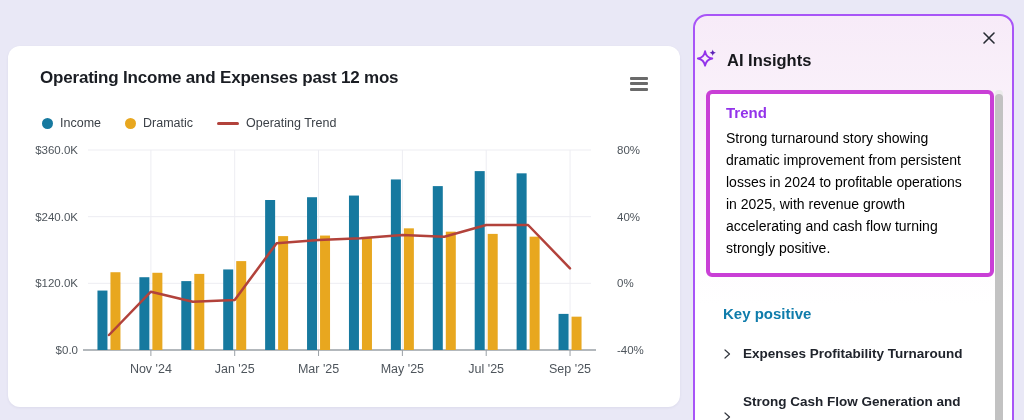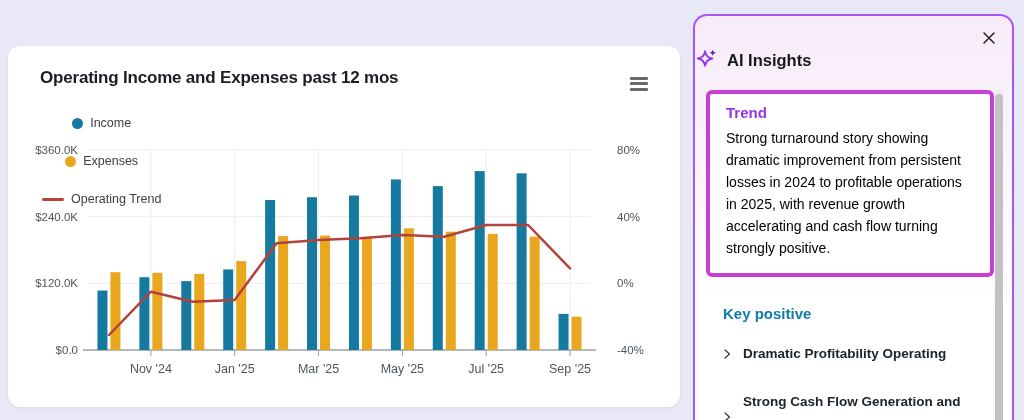--- a/index.html
+++ b/index.html
@@ -19,21 +19,21 @@
   
   .chart-card{
     position:absolute;left:8px;top:46px;width:672px;height:361px;
     background:#ffffff;border-radius:12px;
     box-shadow:0 1px 3px rgba(20,20,60,.06);
   }
   .card-head{position:absolute;top:22px;left:32px;right:30px;display:flex;justify-content:space-between;align-items:flex-start;}
   .chart-title{margin:0;font-size:17px;font-weight:700;color:#1a1d23;letter-spacing:-.2px;}
   .burger{background:none;border:none;padding:4px 2px;cursor:pointer;margin-top:2px;}
   .burger span{display:block;width:18px;height:3px;background:#6a6a6a;border-radius:1px;margin:2.5px 0;}
-  .legend{position:absolute;top:70px;left:34px;display:flex;align-items:center;gap:24px;flex-direction:column;}
+  .legend{position:absolute;top:70px;left:34px;display:flex;align-items:flex-start;gap:24px;}
   .lg-item{display:flex;align-items:center;gap:7px;font-size:12.5px;color:#3b4047;cursor:pointer;}
   .lg-dot{width:11px;height:11px;border-radius:50%;}
   .lg-line{width:22px;height:3px;border-radius:2px;}
   #chart-svg{position:absolute;left:20px;top:100px;}
   #chart-svg text{font-family:"Liberation Sans",sans-serif;}
   #chart-svg .ylab{font-size:11.5px;fill:#4e555c;}
   #chart-svg .xlab{font-size:12.5px;fill:#4e555c;}
 
   
   .ai-panel{
@@ -76,21 +76,21 @@
         <span></span>
       </button>
     </div>
     <div class="legend" id="legend">
         <span class="lg-item">
           <span class="lg-dot" style="background: rgb(22, 121, 159);"></span>
           <span>Income</span>
         </span>
         <span class="lg-item">
           <span class="lg-dot" style="background: rgb(232, 167, 31);"></span>
-          <span>Expenses</span>
+          <span>Dramatic</span>
         </span>
         <span class="lg-item">
           <span class="lg-line" style="background: rgb(178, 66, 59);"></span>
           <span>Operating Trend</span>
         </span>
       </div>
     <svg id="chart-svg" width="648" height="245" viewBox="0 0 648 245">
         <line x1="60" x2="563" y1="4" y2="4" stroke="#ededf2" stroke-width="1"></line>
         <line x1="60" x2="563" y1="70.66666666666669" y2="70.66666666666669" stroke="#ededf2" stroke-width="1"></line>
         <line x1="60" x2="563" y1="137.33333333333334" y2="137.33333333333334" stroke="#ededf2" stroke-width="1"></line>
@@ -172,21 +172,21 @@
     </div>
 
     <h3 class="kf-head">Key positive</h3>
 
     <div class="finding finding-1">
       <span class="chev">
         <svg width="12" height="12" viewBox="0 0 24 24">
             <path d="M8 4 L17 12 L8 20" fill="none" stroke="#32363e" stroke-width="2.4" stroke-linecap="round" stroke-linejoin="round"></path>
           </svg>
       </span>
-      <span class="finding-label">Dramatic Profitability Operating</span>
+      <span class="finding-label">Expenses Profitability Turnaround</span>
     </div>
 
     <div class="finding finding-2">
       <span class="chev">
         <svg width="12" height="12" viewBox="0 0 24 24">
             <path d="M8 4 L17 12 L8 20" fill="none" stroke="#32363e" stroke-width="2.4" stroke-linecap="round" stroke-linejoin="round"></path>
           </svg>
       </span>
       <span class="finding-label">Strong Cash Flow Generation and</span>
     </div>

